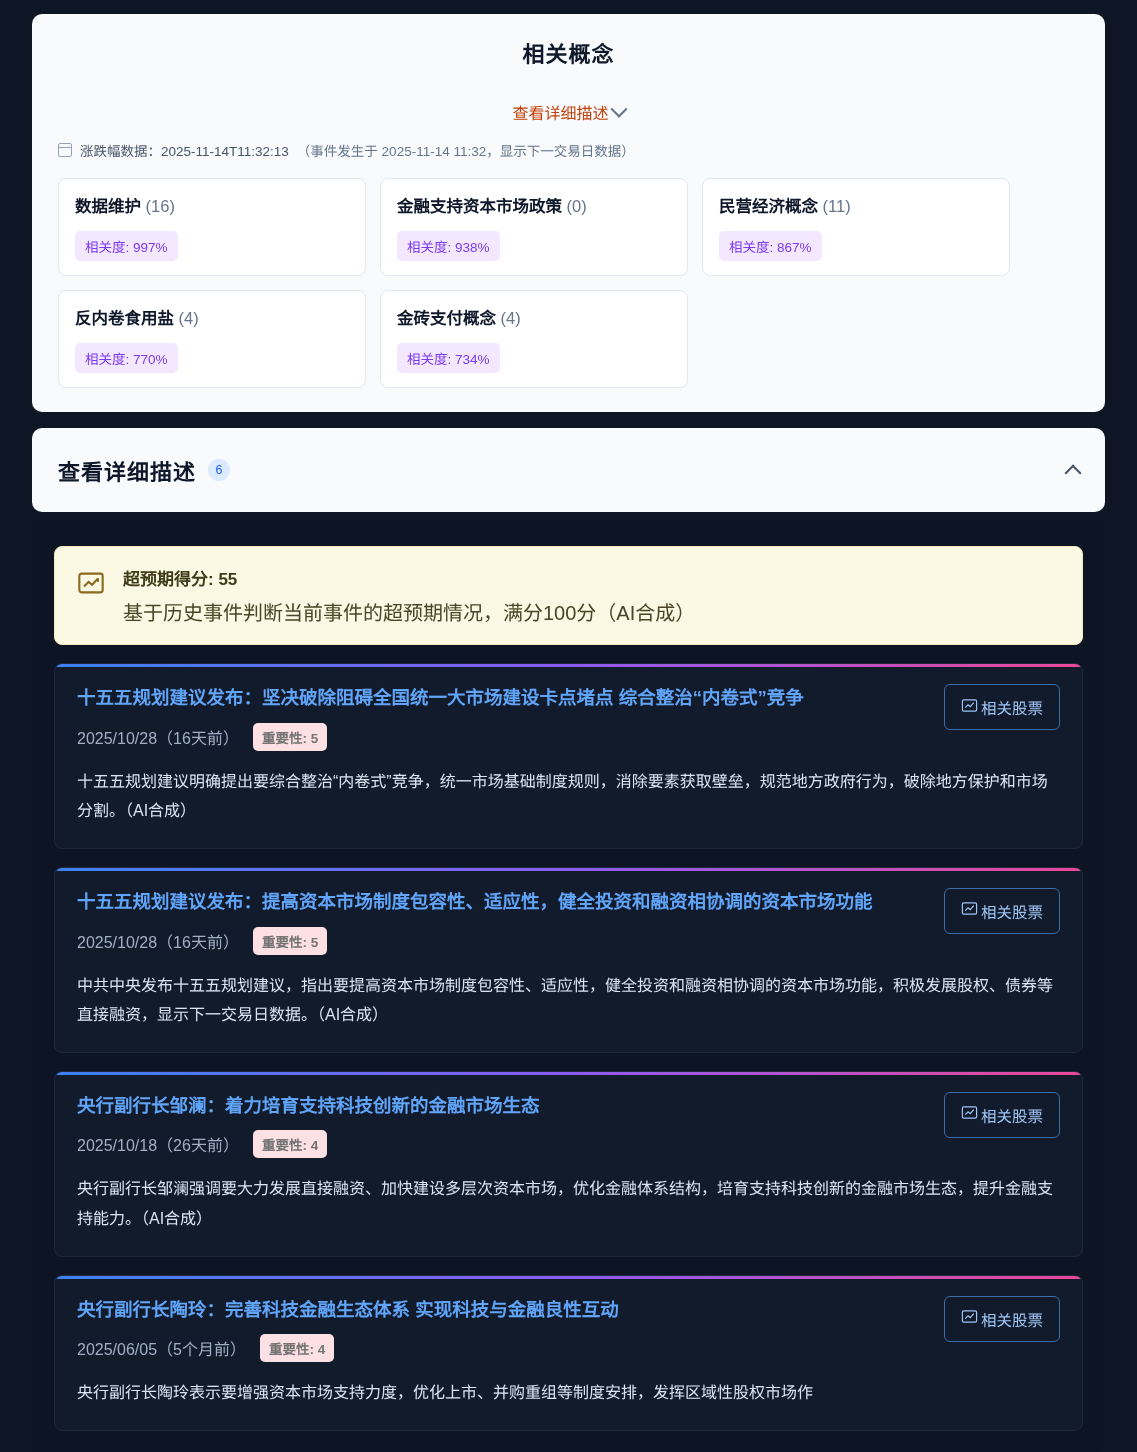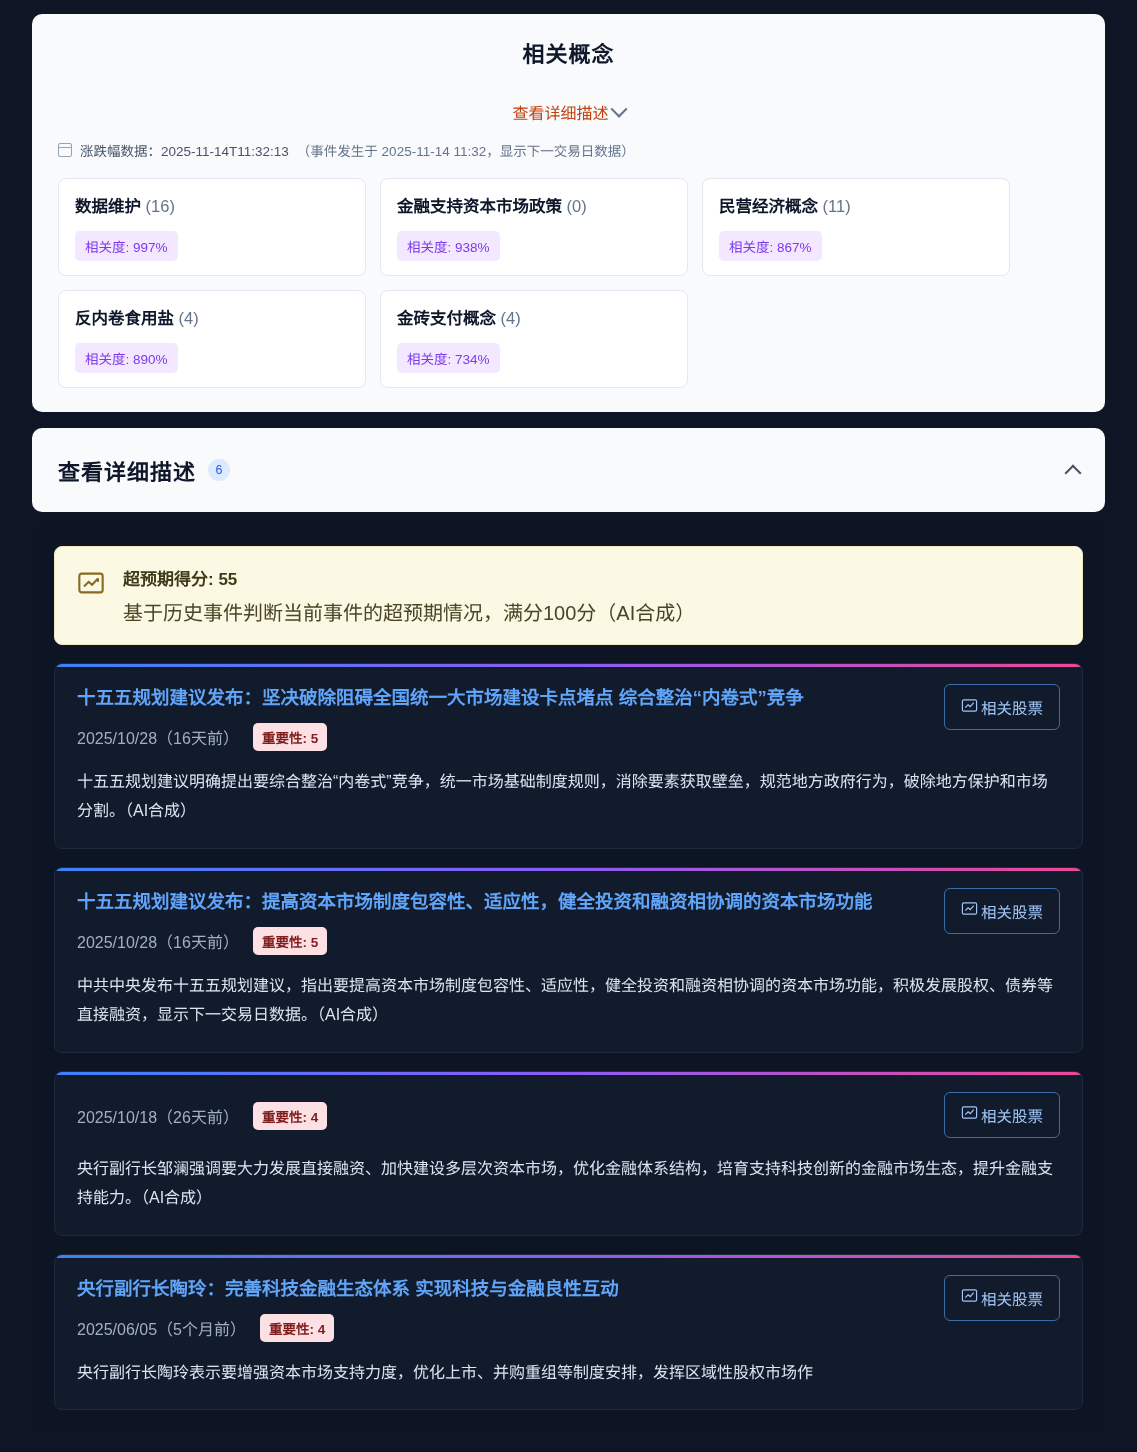--- a/index.html
+++ b/index.html
@@ -195,21 +195,21 @@
   .event-sub {
     margin-top: 10px;
     display: flex;
     align-items: center;
     gap: 14px;
     color: #9fb0c6;
     font-size: 16px;
   }
   .imp-badge {
     background: #fde0e4;
-    color: #7f1d1d;
+    color: #737373;
     font-size: 13.5px;
     padding: 4px 9px;
     border-radius: 5px;
     font-weight: bold;
   }
   .event-desc {
     margin-top: 16px;
     color: #dbe5f1;
     font-size: 16px;
     line-height: 1.85;
@@ -268,21 +268,21 @@
         <span>民营经济概念</span>
         <span class="concept-count">(11)</span>
       </div>
       <div class="concept-badge">相关度: 867%</div>
     </div>
     <div class="concept-card">
       <div class="concept-name">
         <span>反内卷食用盐</span>
         <span class="concept-count">(4)</span>
       </div>
-      <div class="concept-badge">相关度: 890%</div>
+      <div class="concept-badge">相关度: 770%</div>
     </div>
     <div class="concept-card">
       <div class="concept-name">
         <span>金砖支付概念</span>
         <span class="concept-count">(4)</span>
       </div>
       <div class="concept-badge">相关度: 734%</div>
     </div>
   </div>
 </div>
@@ -351,20 +351,21 @@
         </span>
         <span>相关股票</span>
       </button>
     </div>
     <div class="event-desc">中共中央发布十五五规划建议，指出要提高资本市场制度包容性、适应性，健全投资和融资相协调的资本市场功能，积极发展股权、债券等直接融资，显示下一交易日数据。（AI合成）</div>
   </div>
 
   <div class="event-card">
     <div class="event-row">
       <div class="event-main">
+        <div class="event-title">央行副行长邹澜：着力培育支持科技创新的金融市场生态</div>
         <div class="event-sub">
           <span><span>2025/10/18</span><span>（26天前）</span></span>
           <span class="imp-badge">重要性: 4</span>
         </div>
       </div>
       <button class="stock-btn">
         <span class="mini-chart">
           <svg width="17" height="17" viewBox="0 0 24 24" fill="none">
             <rect x="2" y="4" width="20" height="16" rx="2" stroke="#9ec5f5" stroke-width="1.7"></rect>
             <polyline points="6,15 10,11 13,13.5 18,8" stroke="#9ec5f5" stroke-width="1.7" fill="none"></polyline>

